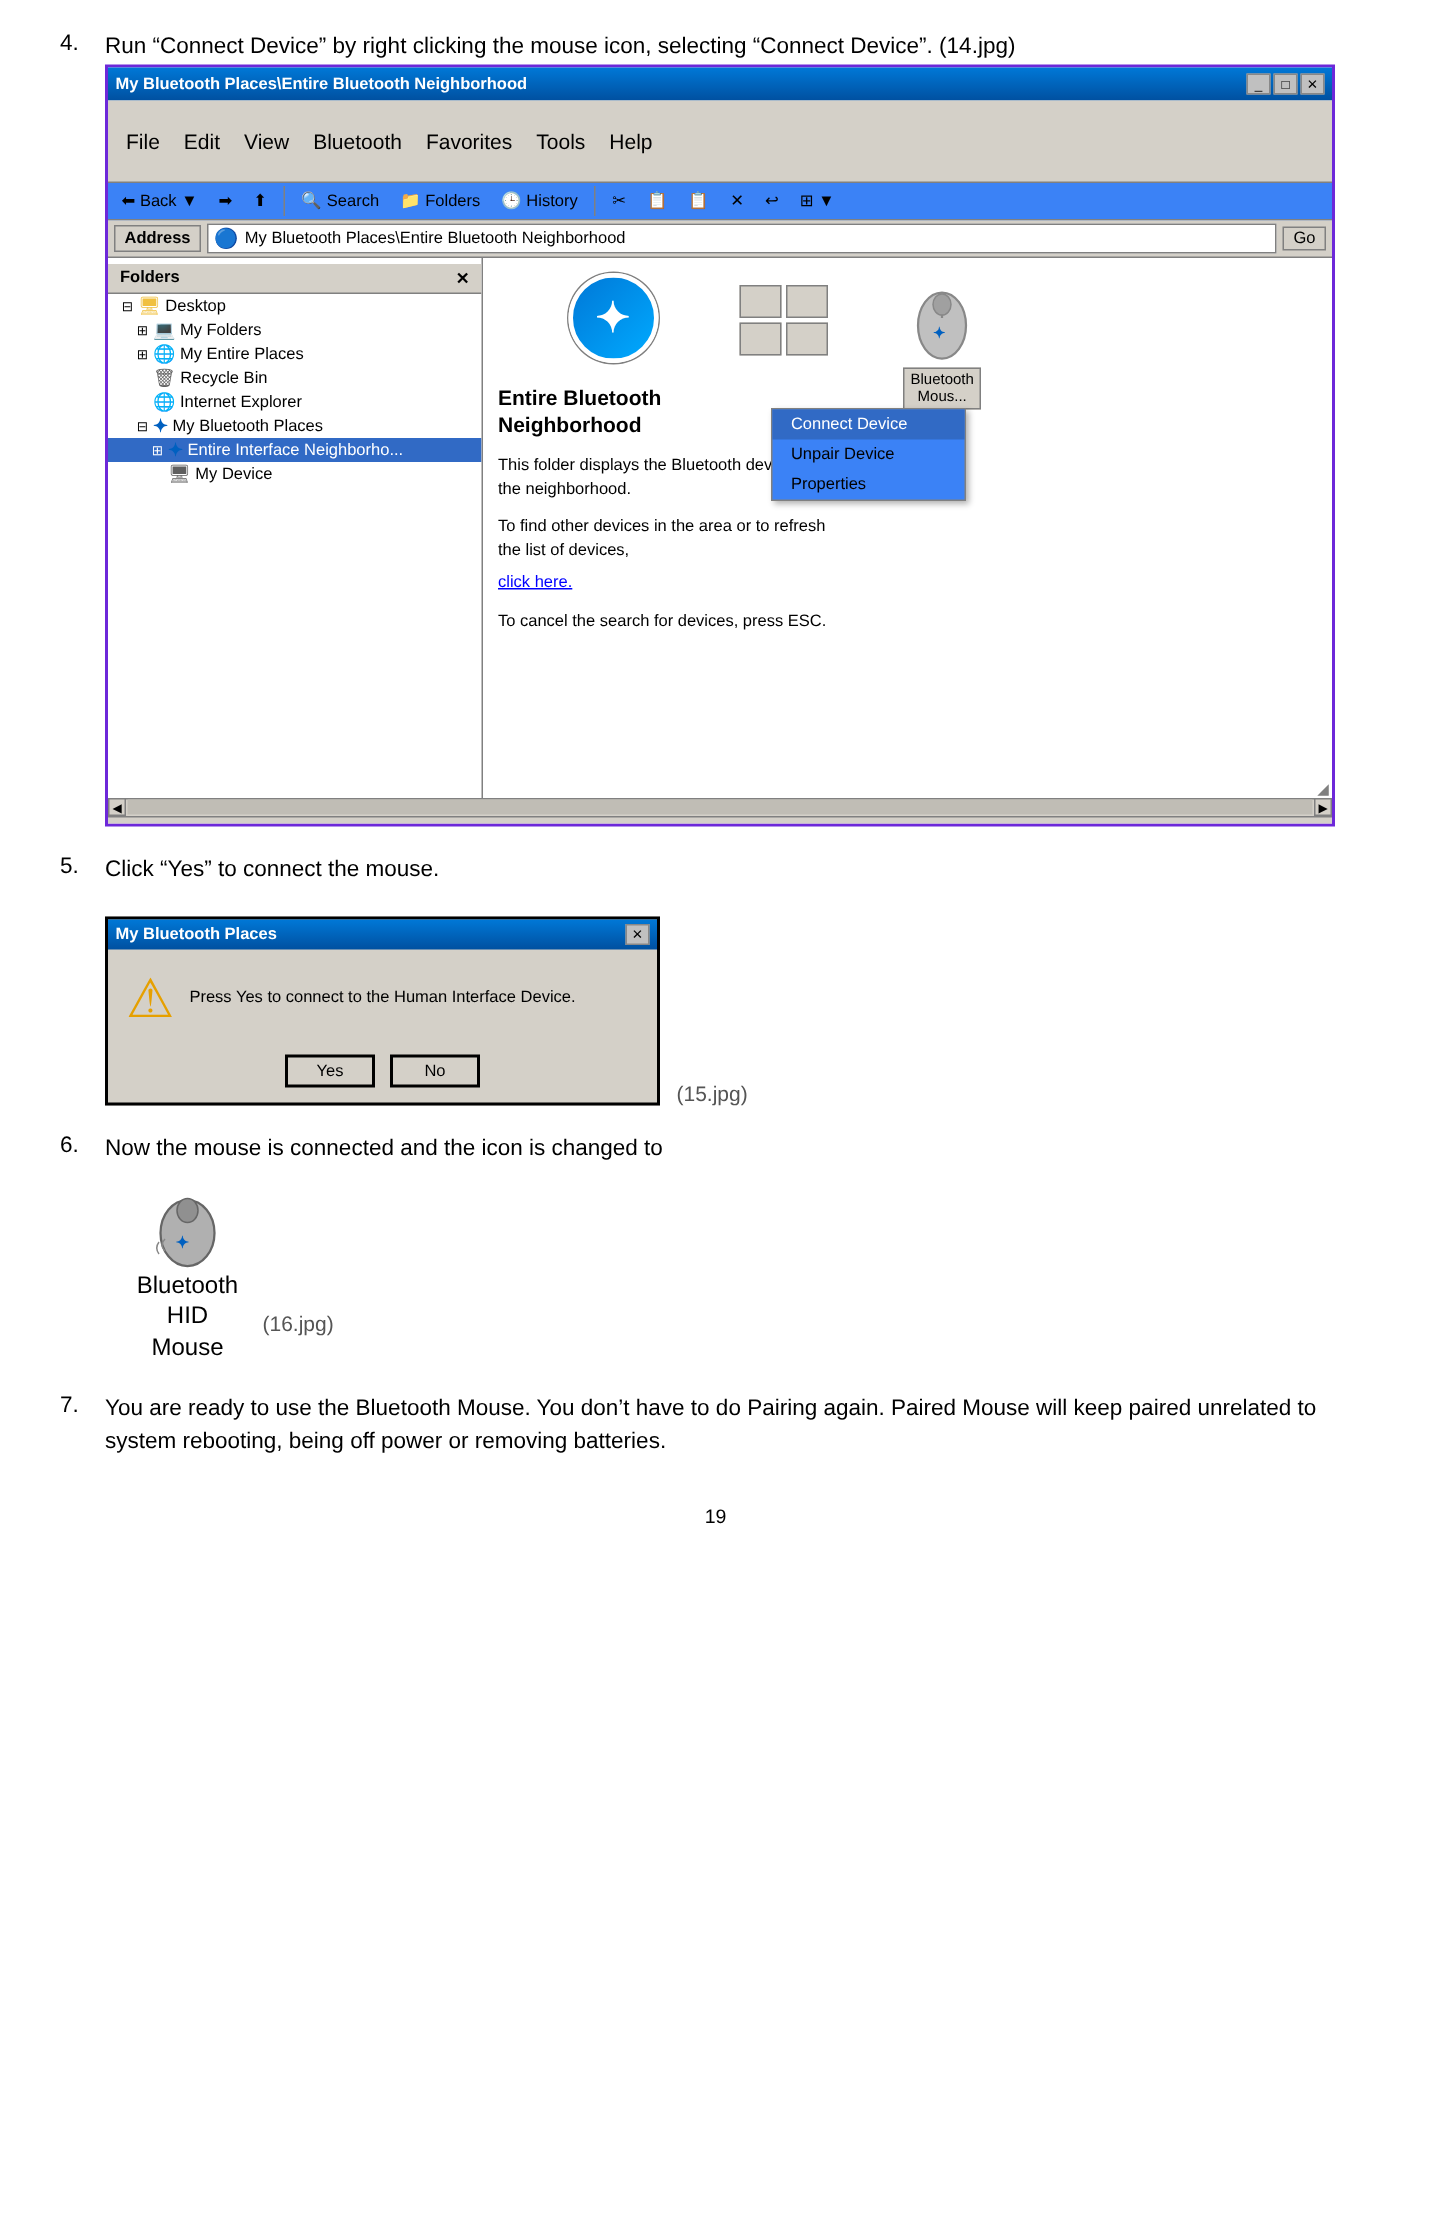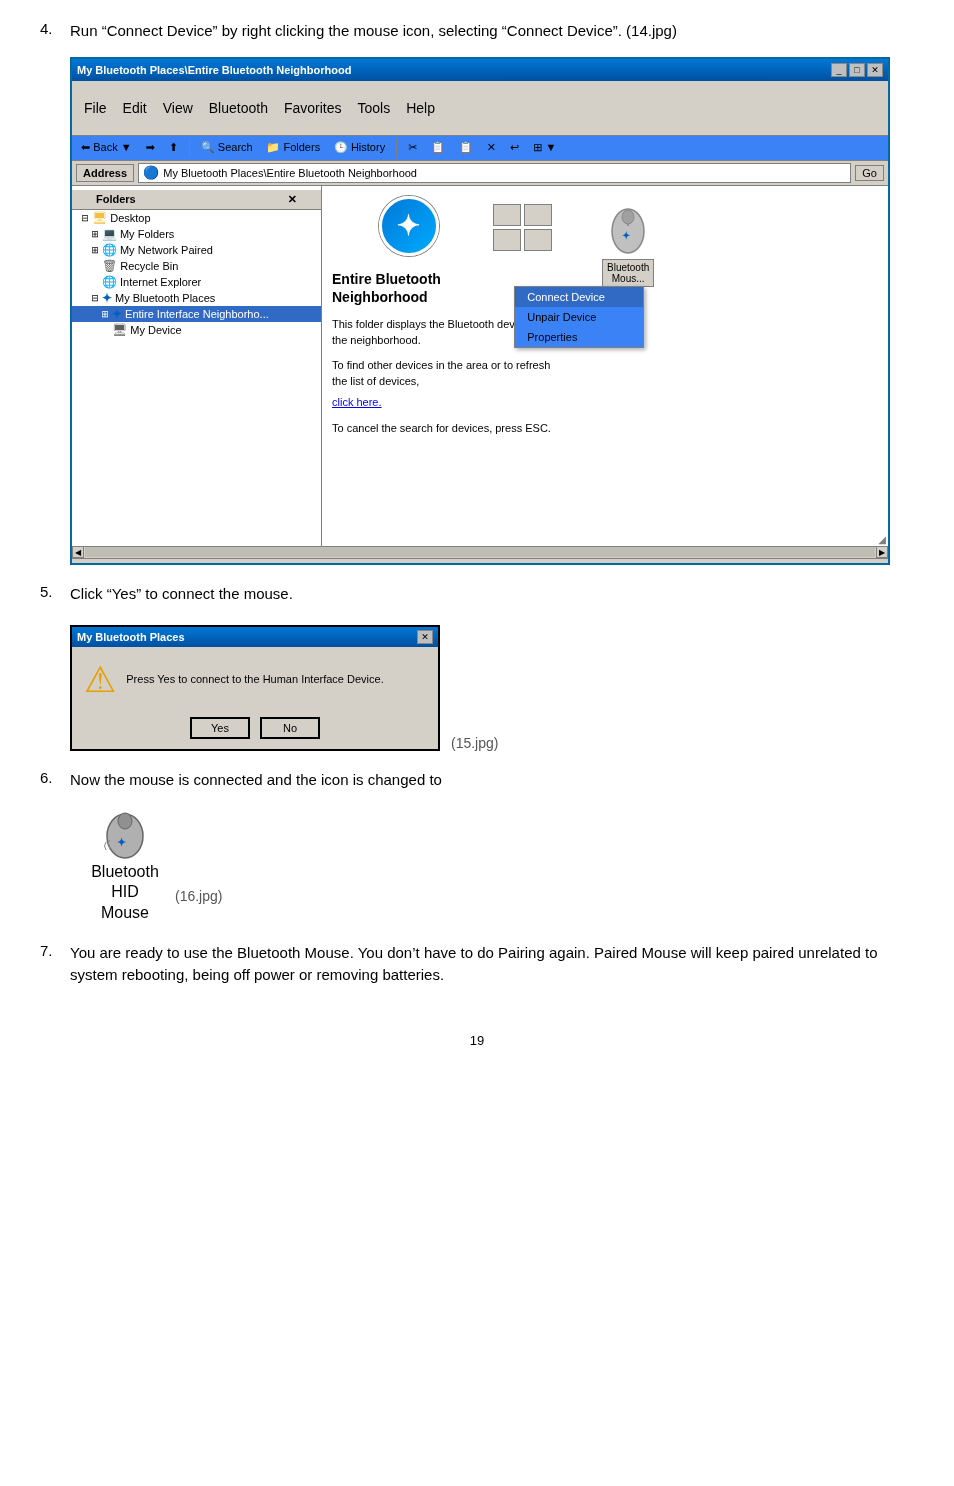--- a/index.html
+++ b/index.html
@@ -19,23 +19,23 @@
     .step-num {
       min-width: 30px;
       font-size: 15px;
     }
     .step-content {
       flex: 1;
     }
 
     
     .win-explorer {
-      border: 2px solid #0369a1;
+      border: 2px solid #6d28d9;
       background: #fff;
-      margin-top: 14px;
+      margin-top: 0;
       width: 820px;
       font-family: 'Tahoma', sans-serif;
       font-size: 11px;
     }
     .win-titlebar {
       background: linear-gradient(to bottom, #0078d7, #0050a0);
       color: #fff;
       padding: 3px 5px;
       display: flex;
       justify-content: space-between;
@@ -135,21 +135,21 @@
     }
     .win-sidebar {
       width: 250px;
       border-right: 1px solid #808080;
       background: #fff;
       overflow-y: auto;
       padding: 4px 0;
     }
     .win-sidebar-header {
       background: #d4d0c8;
-      padding: 3px 24px;
+      padding: 3px 8px;
       font-size: 11px;
       font-weight: bold;
       display: flex;
       justify-content: space-between;
       align-items: center;
       border-bottom: 1px solid #808080;
     }
     .win-tree-item {
       display: flex;
       align-items: center;
@@ -306,21 +306,21 @@
     }
 
     .caption-text {
       font-size: 14px;
       color: #555;
       margin-left: 5px;
     }
 
     .page-num {
       text-align: center;
-      margin-top: 46px;
+      margin-top: 30px;
       font-size: 13px;
     }
 
     
     .icon-folder { color: #f0c040; font-size: 13px; }
     .icon-computer { color: #606060; font-size: 12px; }
     .icon-network { color: #606060; font-size: 12px; }
     .icon-recycle { color: #606060; font-size: 12px; }
     .icon-ie { color: #0060a0; font-size: 12px; }
     .icon-bt { color: #0060c0; font-size: 12px; }
@@ -450,21 +450,21 @@
           <div class="win-tree-item">
             <span class="indent" style="width:14px;"></span>
             <span class="expand-icon">⊞</span>
             <span class="item-icon icon-computer">💻</span>
             <span>My Folders</span>
           </div>
           <div class="win-tree-item">
             <span class="indent" style="width:14px;"></span>
             <span class="expand-icon">⊞</span>
             <span class="item-icon icon-network">🌐</span>
-            <span>My Network Paired</span>
+            <span>My Entire Places</span>
           </div>
           <div class="win-tree-item">
             <span class="indent" style="width:14px;"></span>
             <span class="expand-icon" style="width:10px;"></span>
             <span class="item-icon icon-recycle">🗑</span>
             <span>Recycle Bin</span>
           </div>
           <div class="win-tree-item">
             <span class="indent" style="width:14px;"></span>
             <span class="expand-icon" style="width:10px;"></span>

